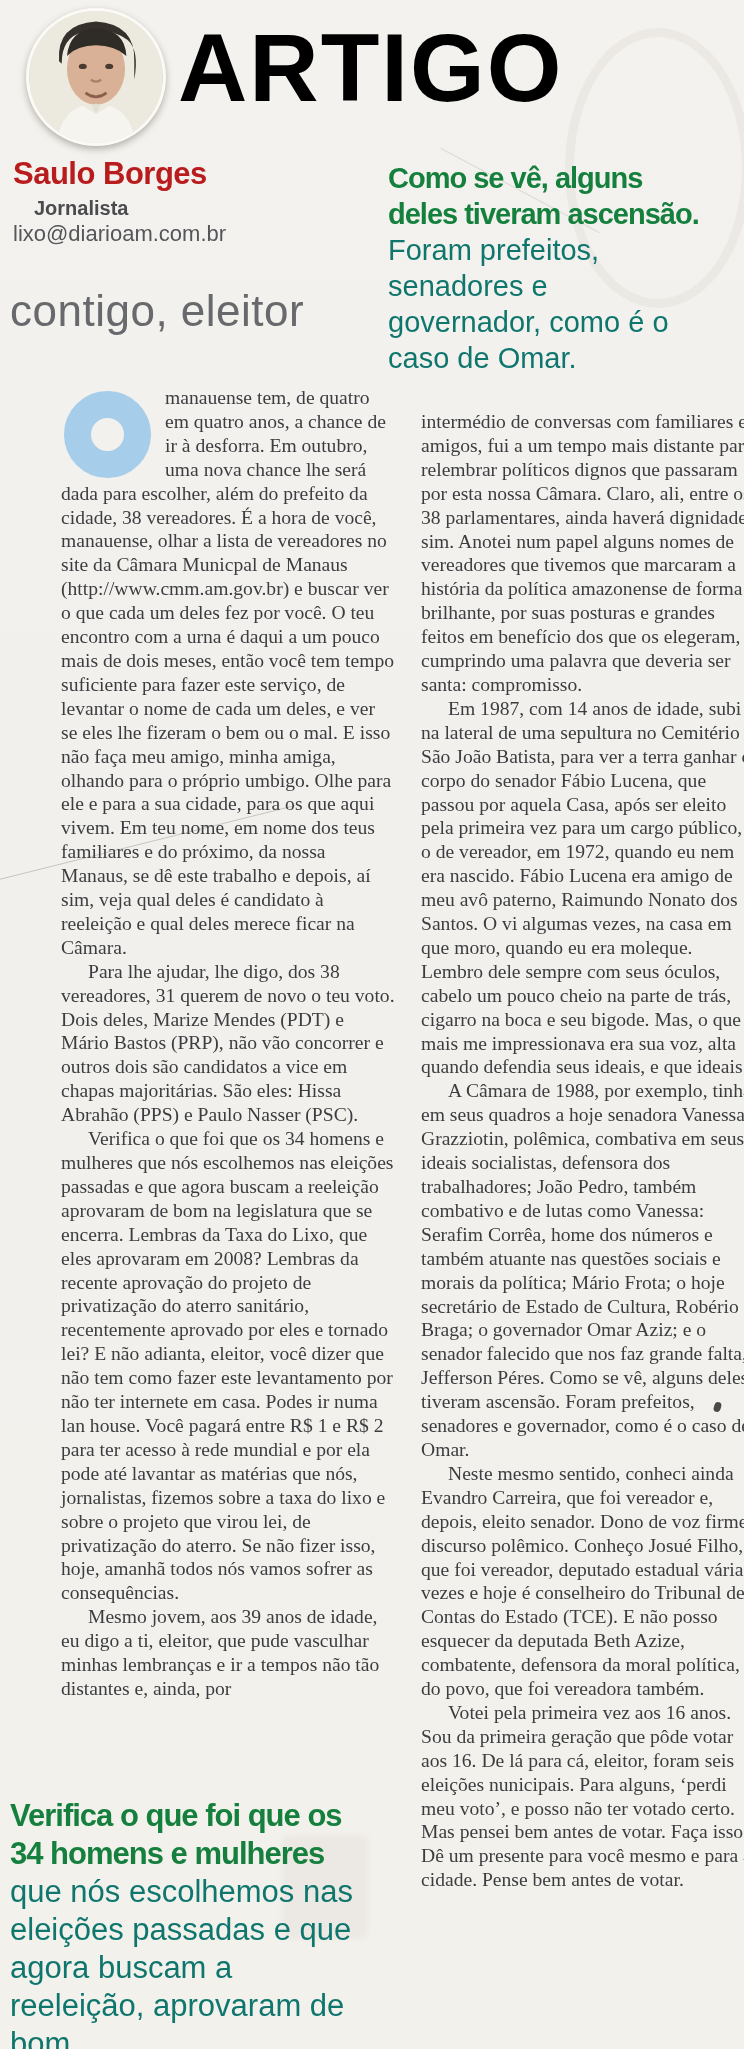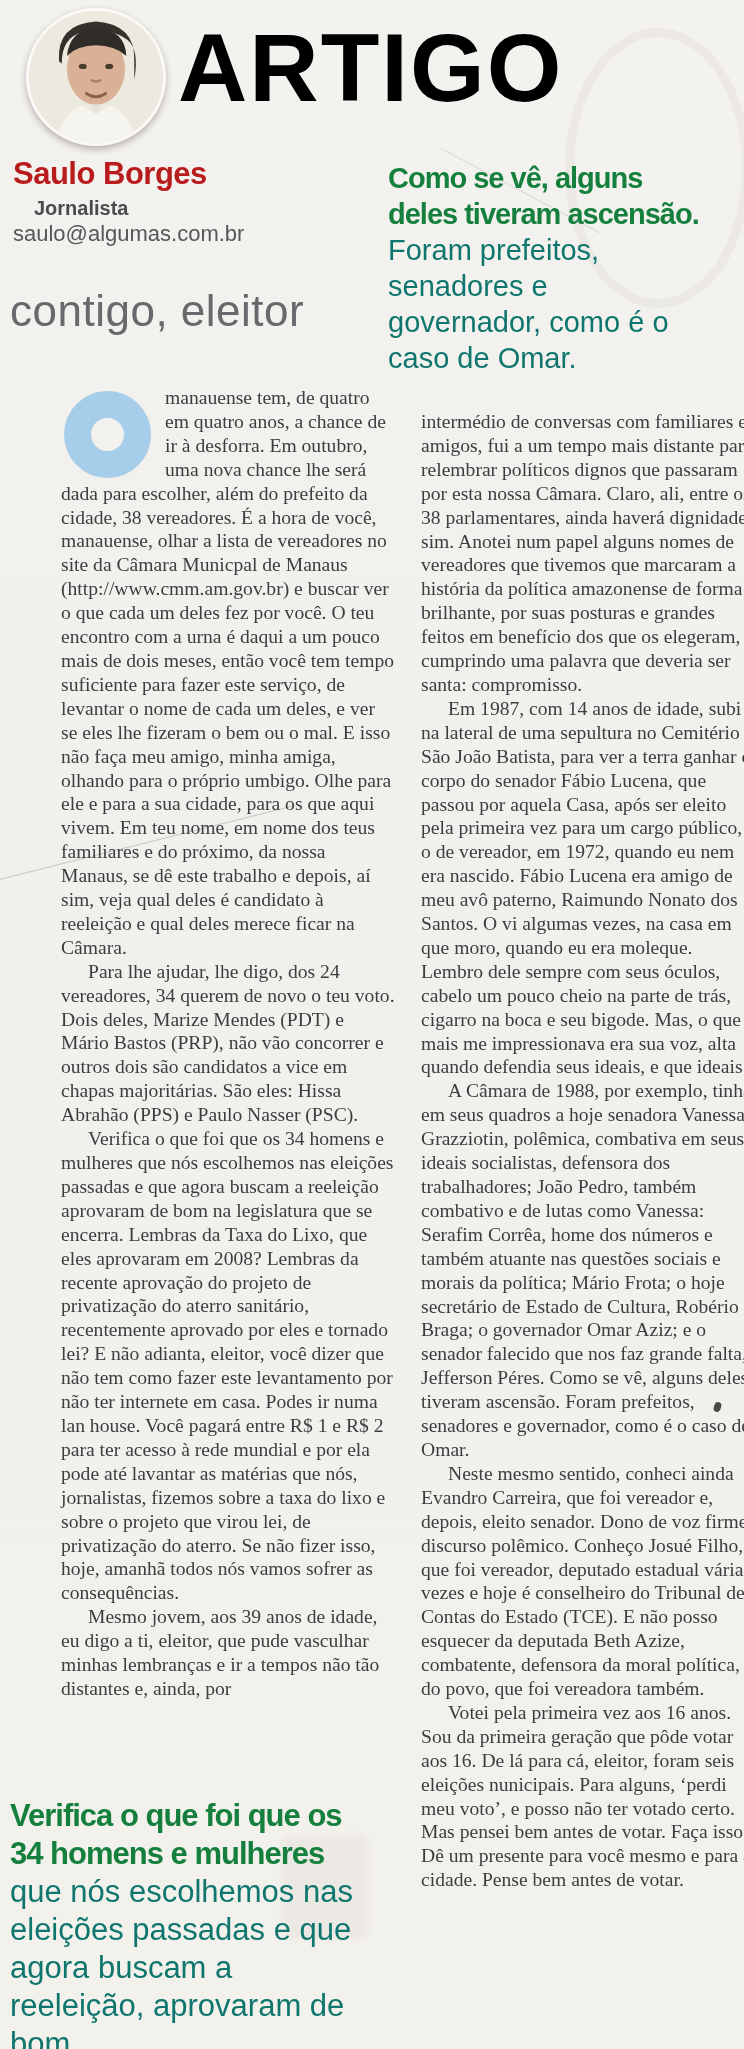--- a/index.html
+++ b/index.html
@@ -77,39 +77,39 @@
     <path d="M46 52 Q50 55 54 52" stroke="#a87f63" stroke-width="1.6" fill="none"></path>
     <path d="M42 62 Q50 68 58 62" stroke="#8c5f48" stroke-width="2" fill="none"></path>
     <path d="M20 100 Q24 76 40 72 L50 78 L60 72 Q76 76 80 100 Z" fill="#f6f4ee"></path>
     <path d="M47 72 L50 78 L53 72 L50 70 Z" fill="#e3e0d6"></path>
   </svg>
 </div>
 
 <div class="abs artigo">ARTIGO</div>
 <div class="abs author-name">Saulo Borges</div>
 <div class="abs author-role">Jornalista</div>
-<div class="abs author-email">saulo@algumas.com.br</div>
+<div class="abs author-email">lixo@diarioam.com.br</div>
 
 <div class="abs headline">
   <br>
   <span>contigo, eleitor</span>
 </div>
 
 <div class="abs pq pq-top">
   <span class="pq-bold">Como se vê, alguns deles tiveram ascensão.</span>
   <span class="pq-light">Foram prefeitos, senadores e governador, como é o caso de Omar.</span>
 </div>
 
 <div class="abs col col-left">
   <p>
     <span class="dropcap">
         <span class="sr">O</span>
       </span><span>manauense tem, de quatro em quatro anos, a chance de ir à desforra. Em outubro, uma nova chance lhe será dada para escolher, além do prefeito da cidade, 38 vereadores. É a hora de você, manauense, olhar a lista de vereadores no site da Câmara Municpal de Manaus (http://www.cmm.am.gov.br) e buscar ver o que cada um deles fez por você. O teu encontro com a urna é daqui a um pouco mais de dois meses, então você tem tempo suficiente para fazer este serviço, de levantar o nome de cada um deles, e ver se eles lhe fizeram o bem ou o mal. E isso não faça meu amigo, minha amiga, olhando para o próprio umbigo. Olhe para ele e para a sua cidade, para os que aqui vivem. Em teu nome, em nome dos teus familiares e do próximo, da nossa Manaus, se dê este trabalho e depois, aí sim, veja qual deles é candidato à reeleição e qual deles merece ficar na Câmara.</span>
   </p>
-  <p class="indent">Para lhe ajudar, lhe digo, dos 24 vereadores, 34 querem de novo o teu voto. Dois deles, Marize Mendes (PDT) e Mário Bastos (PRP), não vão concorrer e outros dois são candidatos a vice em chapas majoritárias. São eles: Hissa Abrahão (PPS) e Paulo Nasser (PSC).</p>
+  <p class="indent">Para lhe ajudar, lhe digo, dos 38 vereadores, 31 querem de novo o teu voto. Dois deles, Marize Mendes (PDT) e Mário Bastos (PRP), não vão concorrer e outros dois são candidatos a vice em chapas majoritárias. São eles: Hissa Abrahão (PPS) e Paulo Nasser (PSC).</p>
   <p class="indent">Verifica o que foi que os 34 homens e mulheres que nós escolhemos nas eleições passadas e que agora buscam a reeleição aprovaram de bom na legislatura que se encerra. Lembras da Taxa do Lixo, que eles aprovaram em 2008? Lembras da recente aprovação do projeto de privatização do aterro sanitário, recentemente aprovado por eles e tornado lei? E não adianta, eleitor, você dizer que não tem como fazer este levantamento por não ter internete em casa. Podes ir numa lan house. Você pagará entre R$ 1 e R$ 2 para ter acesso à rede mundial e por ela pode até lavantar as matérias que nós, jornalistas, fizemos sobre a taxa do lixo e sobre o projeto que virou lei, de privatização do aterro. Se não fizer isso, hoje, amanhã todos nós vamos sofrer as consequências.</p>
   <p class="indent">Mesmo jovem, aos 39 anos de idade, eu digo a ti, eleitor, que pude vasculhar minhas lembranças e ir a tempos não tão distantes e, ainda, por</p>
 </div>
 
 <div class="abs col col-right">
   <p>intermédio de conversas com familiares e amigos, fui a um tempo mais distante para relembrar políticos dignos que passaram por esta nossa Câmara. Claro, ali, entre os 38 parlamentares, ainda haverá dignidade, sim. Anotei num papel alguns nomes de vereadores que tivemos que marcaram a história da política amazonense de forma brilhante, por suas posturas e grandes feitos em benefício dos que os elegeram, cumprindo uma palavra que deveria ser santa: compromisso.</p>
   <p class="indent">Em 1987, com 14 anos de idade, subi na lateral de uma sepultura no Cemitério São João Batista, para ver a terra ganhar o corpo do senador Fábio Lucena, que passou por aquela Casa, após ser eleito pela primeira vez para um cargo público, o de vereador, em 1972, quando eu nem era nascido. Fábio Lucena era amigo de meu avô paterno, Raimundo Nonato dos Santos. O vi algumas vezes, na casa em que moro, quando eu era moleque. Lembro dele sempre com seus óculos, cabelo um pouco cheio na parte de trás, cigarro na boca e seu bigode. Mas, o que mais me impressionava era sua voz, alta quando defendia seus ideais, e que ideais!</p>
   <p class="indent">A Câmara de 1988, por exemplo, tinha em seus quadros a hoje senadora Vanessa Grazziotin, polêmica, combativa em seus ideais socialistas, defensora dos trabalhadores; João Pedro, também combativo e de lutas como Vanessa: Serafim Corrêa, home dos números e também atuante nas questões sociais e morais da política; Mário Frota; o hoje secretário de Estado de Cultura, Robério Braga; o governador Omar Aziz; e o senador falecido que nos faz grande falta, Jefferson Péres. Como se vê, alguns deles tiveram ascensão. Foram prefeitos, senadores e governador, como é o caso de Omar.</p>
   <p class="indent">Neste mesmo sentido, conheci ainda Evandro Carreira, que foi vereador e, depois, eleito senador. Dono de voz firme, discurso polêmico. Conheço Josué Filho, que foi vereador, deputado estadual várias vezes e hoje é conselheiro do Tribunal de Contas do Estado (TCE). E não posso esquecer da deputada Beth Azize, combatente, defensora da moral política, do povo, que foi vereadora também.</p>
   <p class="indent">Votei pela primeira vez aos 16 anos. Sou da primeira geração que pôde votar aos 16. De lá para cá, eleitor, foram seis eleições nunicipais. Para alguns, ‘perdi meu voto’, e posso não ter votado certo. Mas pensei bem antes de votar. Faça isso. Dê um presente para você mesmo e para a cidade. Pense bem antes de votar.</p>

